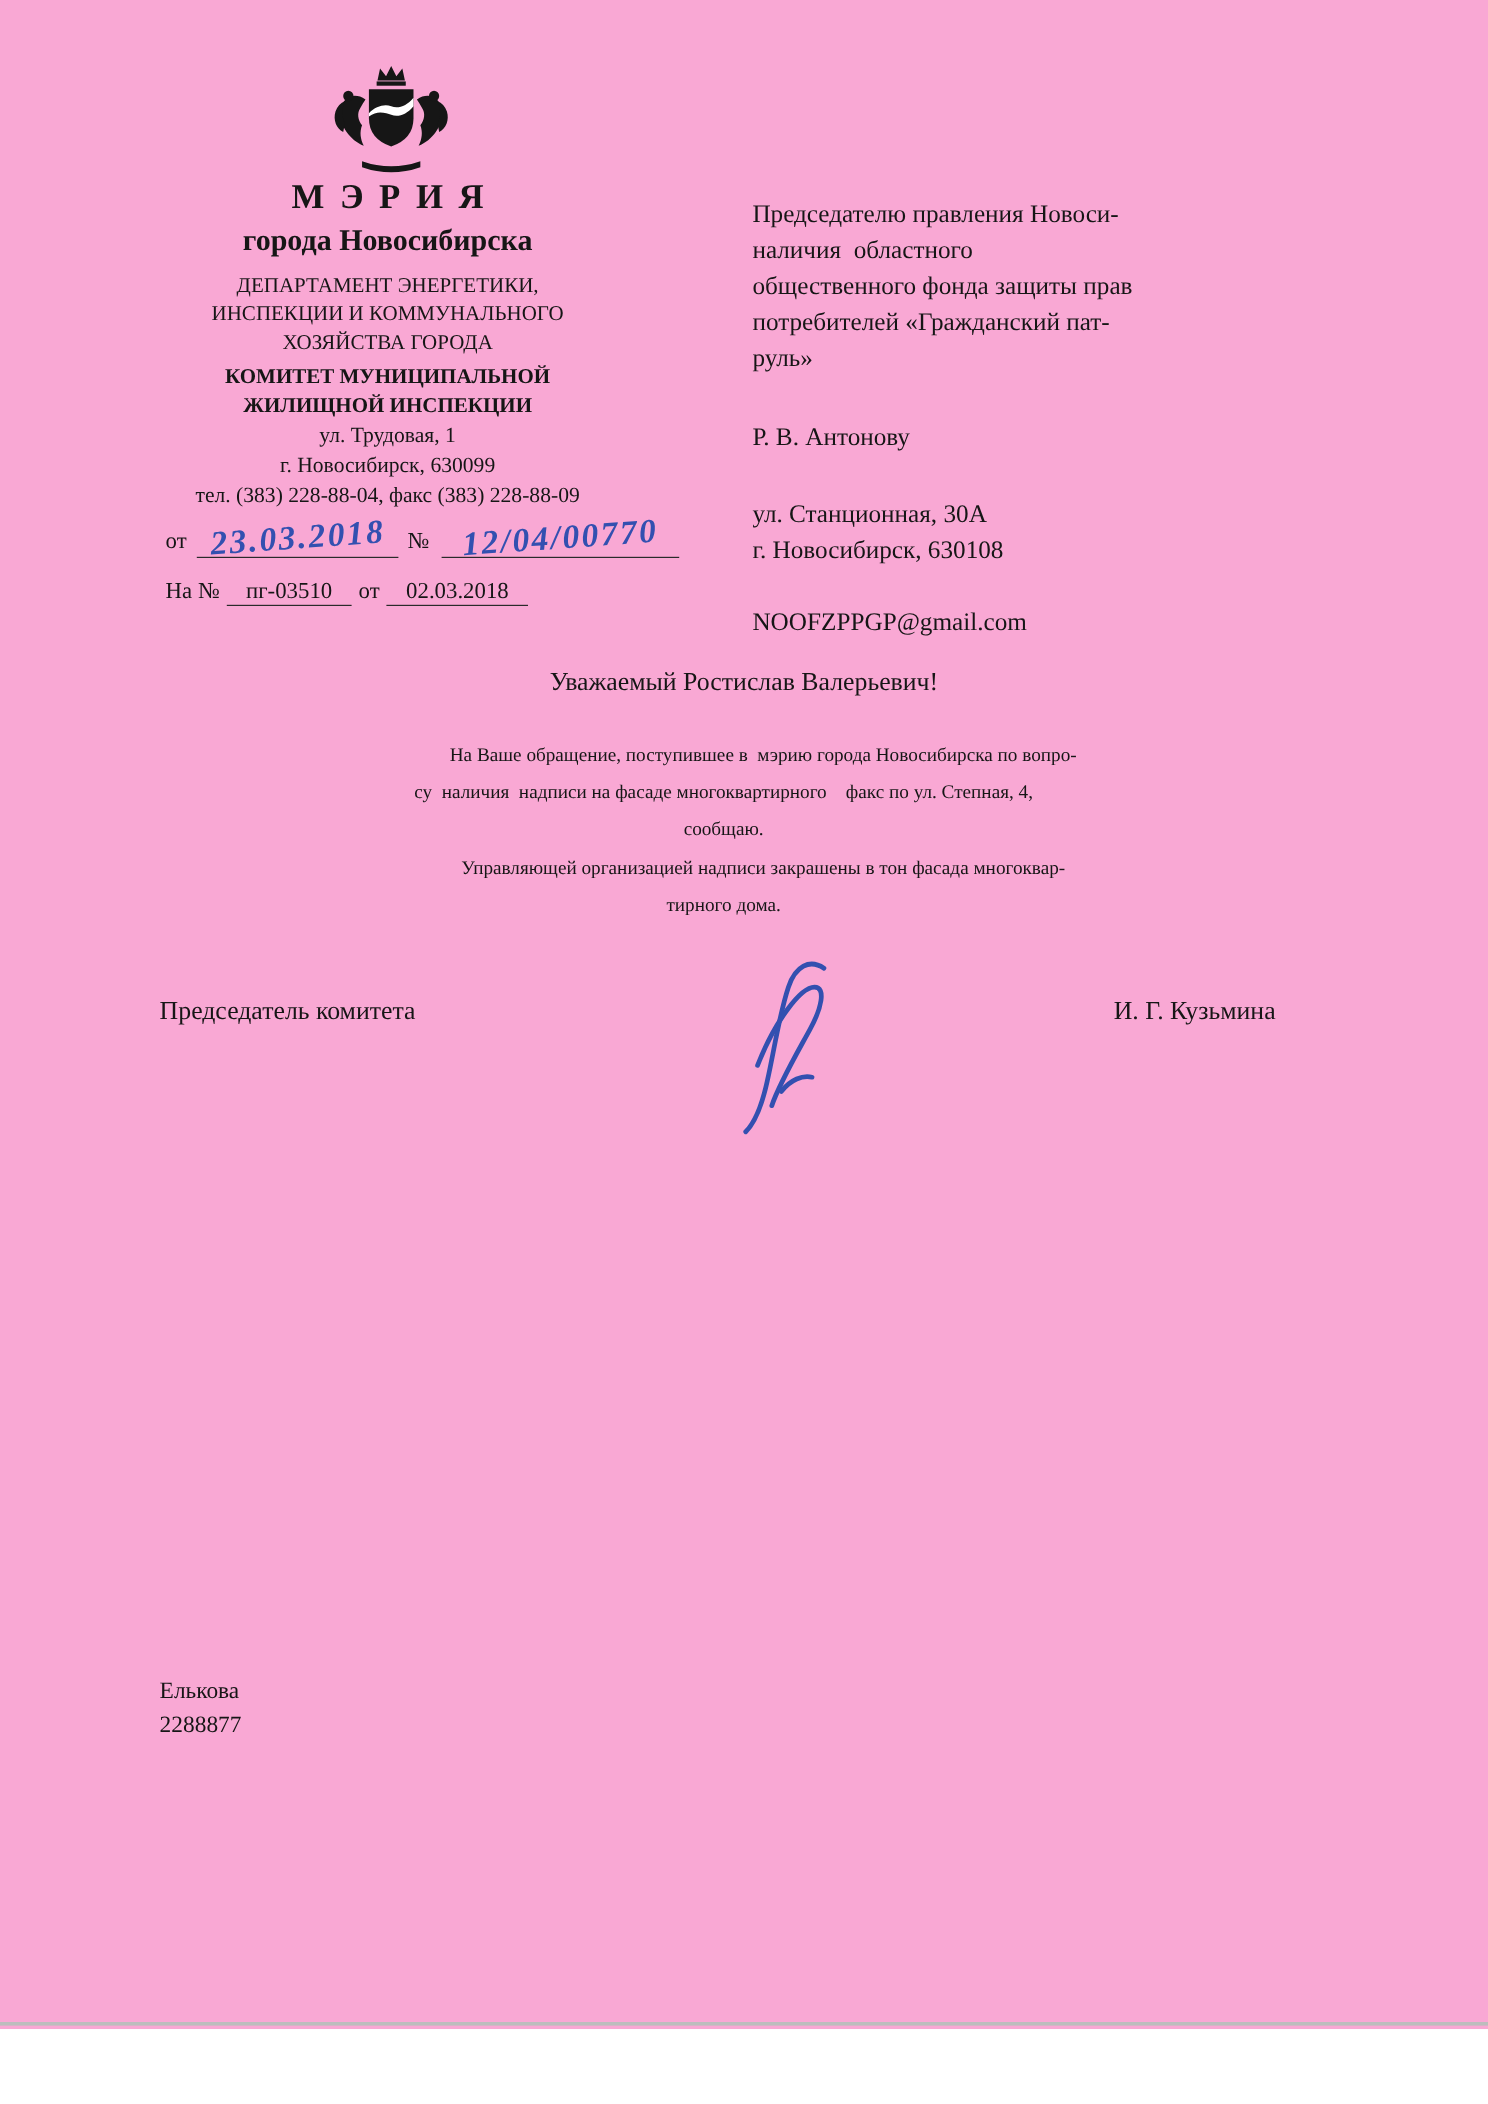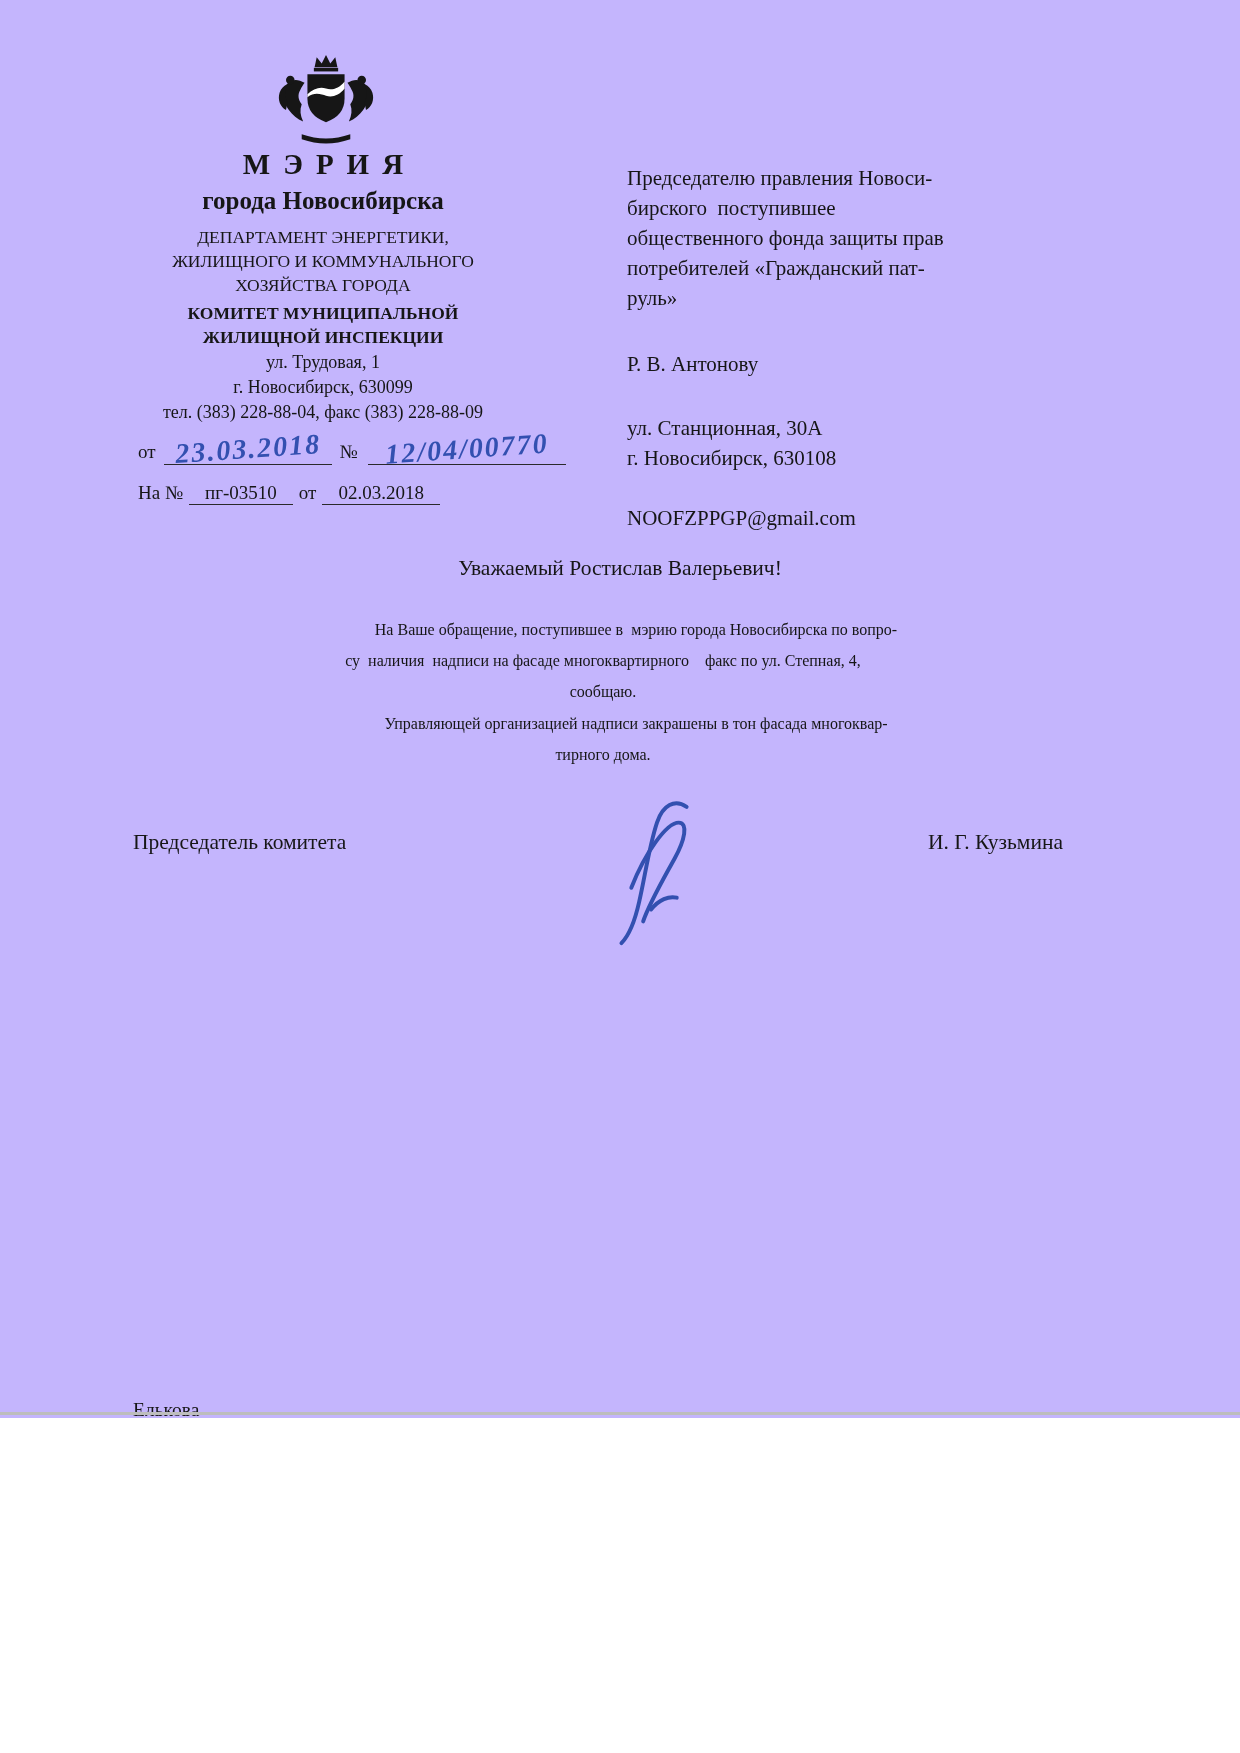--- a/index.html
+++ b/index.html
@@ -1,17 +1,17 @@
 <!DOCTYPE html>
 <html><head>
 <meta charset="utf-8">
 <style>
   html,body{margin:0;padding:0;background:#ffffff;}
   .page{
-    position:relative;width:1240px;height:1418px;background:#c4b5fd;
+    position:relative;width:1240px;height:1691px;background:#f9a8d4;
     font-family:"Liberation Serif","DejaVu Serif",serif;color:#161616;overflow:hidden;
   }
   
   .emblem{position:absolute;left:276px;top:50px;width:100px;height:100px;}
   
   .lh{position:absolute;left:98px;top:148px;width:450px;text-align:center;}
   .lh-org{font-size:29px;font-weight:bold;letter-spacing:13px;text-indent:13px;}
   .lh-city{font-size:25px;font-weight:bold;margin-top:6px;}
   .lh-dept{font-size:17.5px;margin-top:10px;line-height:24px;}
   .lh-com{font-size:17.5px;font-weight:bold;line-height:24px;margin-top:4px;}
@@ -72,21 +72,21 @@
       </g>
       <path d="M44 62 C54 54 64 58 70 60 C78 63 88 60 96 50 L96 40 C88 50 78 53 70 50 C62 47 52 50 44 58 Z" fill="#ffffff"></path>
     </svg>
   </div>
 
   <div class="lh">
     <div class="lh-org">МЭРИЯ</div>
     <div class="lh-city">города Новосибирска</div>
     <div class="lh-dept">
       <div>ДЕПАРТАМЕНТ ЭНЕРГЕТИКИ,</div>
-      <div>ЖИЛИЩНОГО И КОММУНАЛЬНОГО</div>
+      <div>ИНСПЕКЦИИ И КОММУНАЛЬНОГО</div>
       <div>ХОЗЯЙСТВА ГОРОДА</div>
     </div>
     <div class="lh-com">
       <div>КОМИТЕТ МУНИЦИПАЛЬНОЙ</div>
       <div>ЖИЛИЩНОЙ ИНСПЕКЦИИ</div>
     </div>
     <div class="lh-addr">
       <div>ул. Трудовая, 1</div>
       <div>г. Новосибирск, 630099</div>
       <div>тел. (383) 228-88-04, факс (383) 228-88-09</div>
@@ -102,21 +102,21 @@
 
   <div class="ref-row">
     <span>На №</span>
     <span class="uval">пг-03510</span>
     <span>от</span>
     <span class="uval">02.03.2018</span>
   </div>
 
   <div class="recipient">
     <div class="line">Председателю правления Новоси-</div>
-    <div class="line">бирского  поступившее</div>
+    <div class="line">наличия  областного</div>
     <div class="line">общественного фонда защиты прав</div>
     <div class="line">потребителей «Гражданский пат-</div>
     <div class="line">руль»</div>
     <div class="rec-name">Р. В. Антонову</div>
     <div class="rec-addr">
       <div>ул. Станционная, 30А</div>
       <div>г. Новосибирск, 630108</div>
     </div>
     <div class="rec-email">NOOFZPPGP@gmail.com</div>
   </div>

